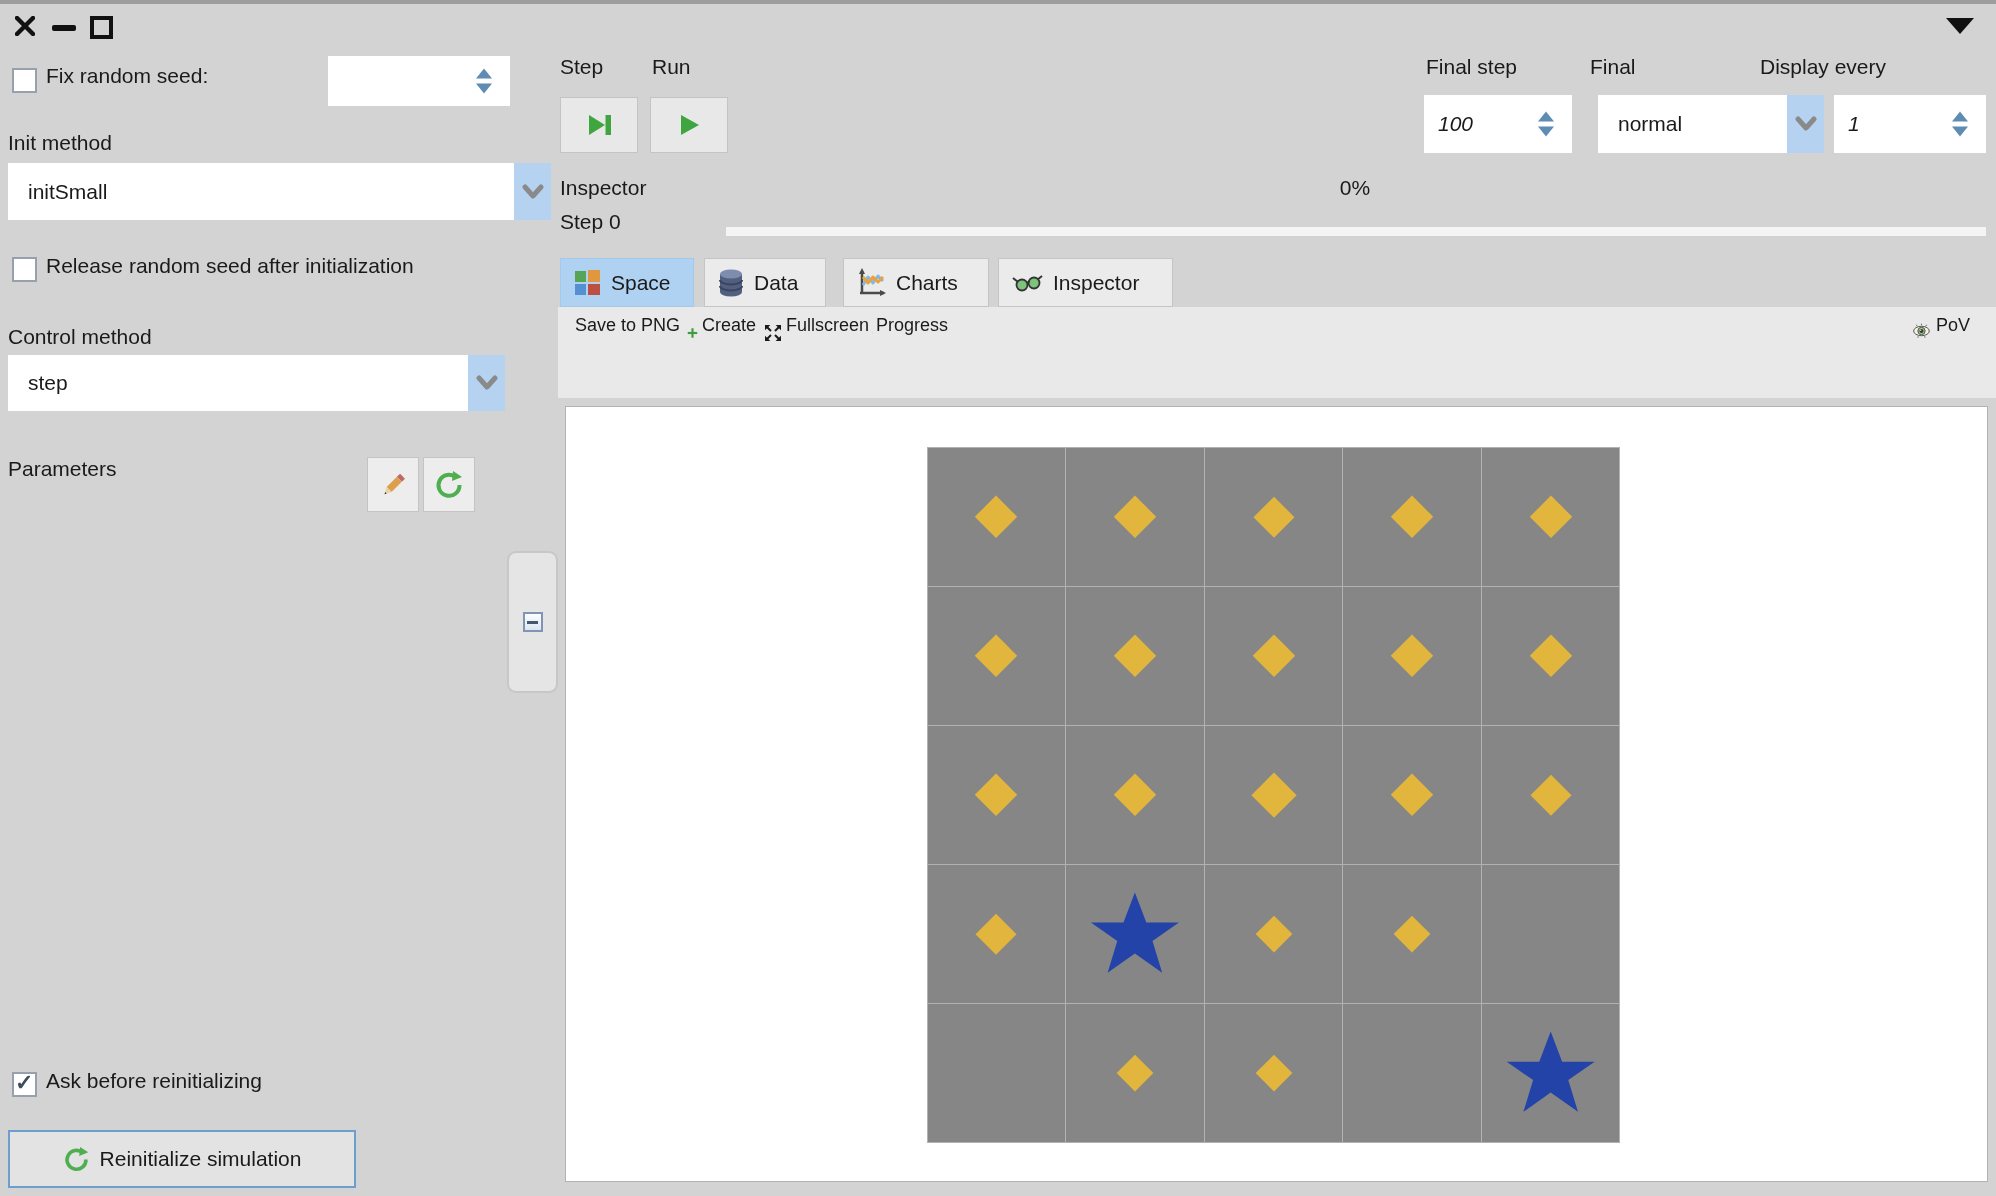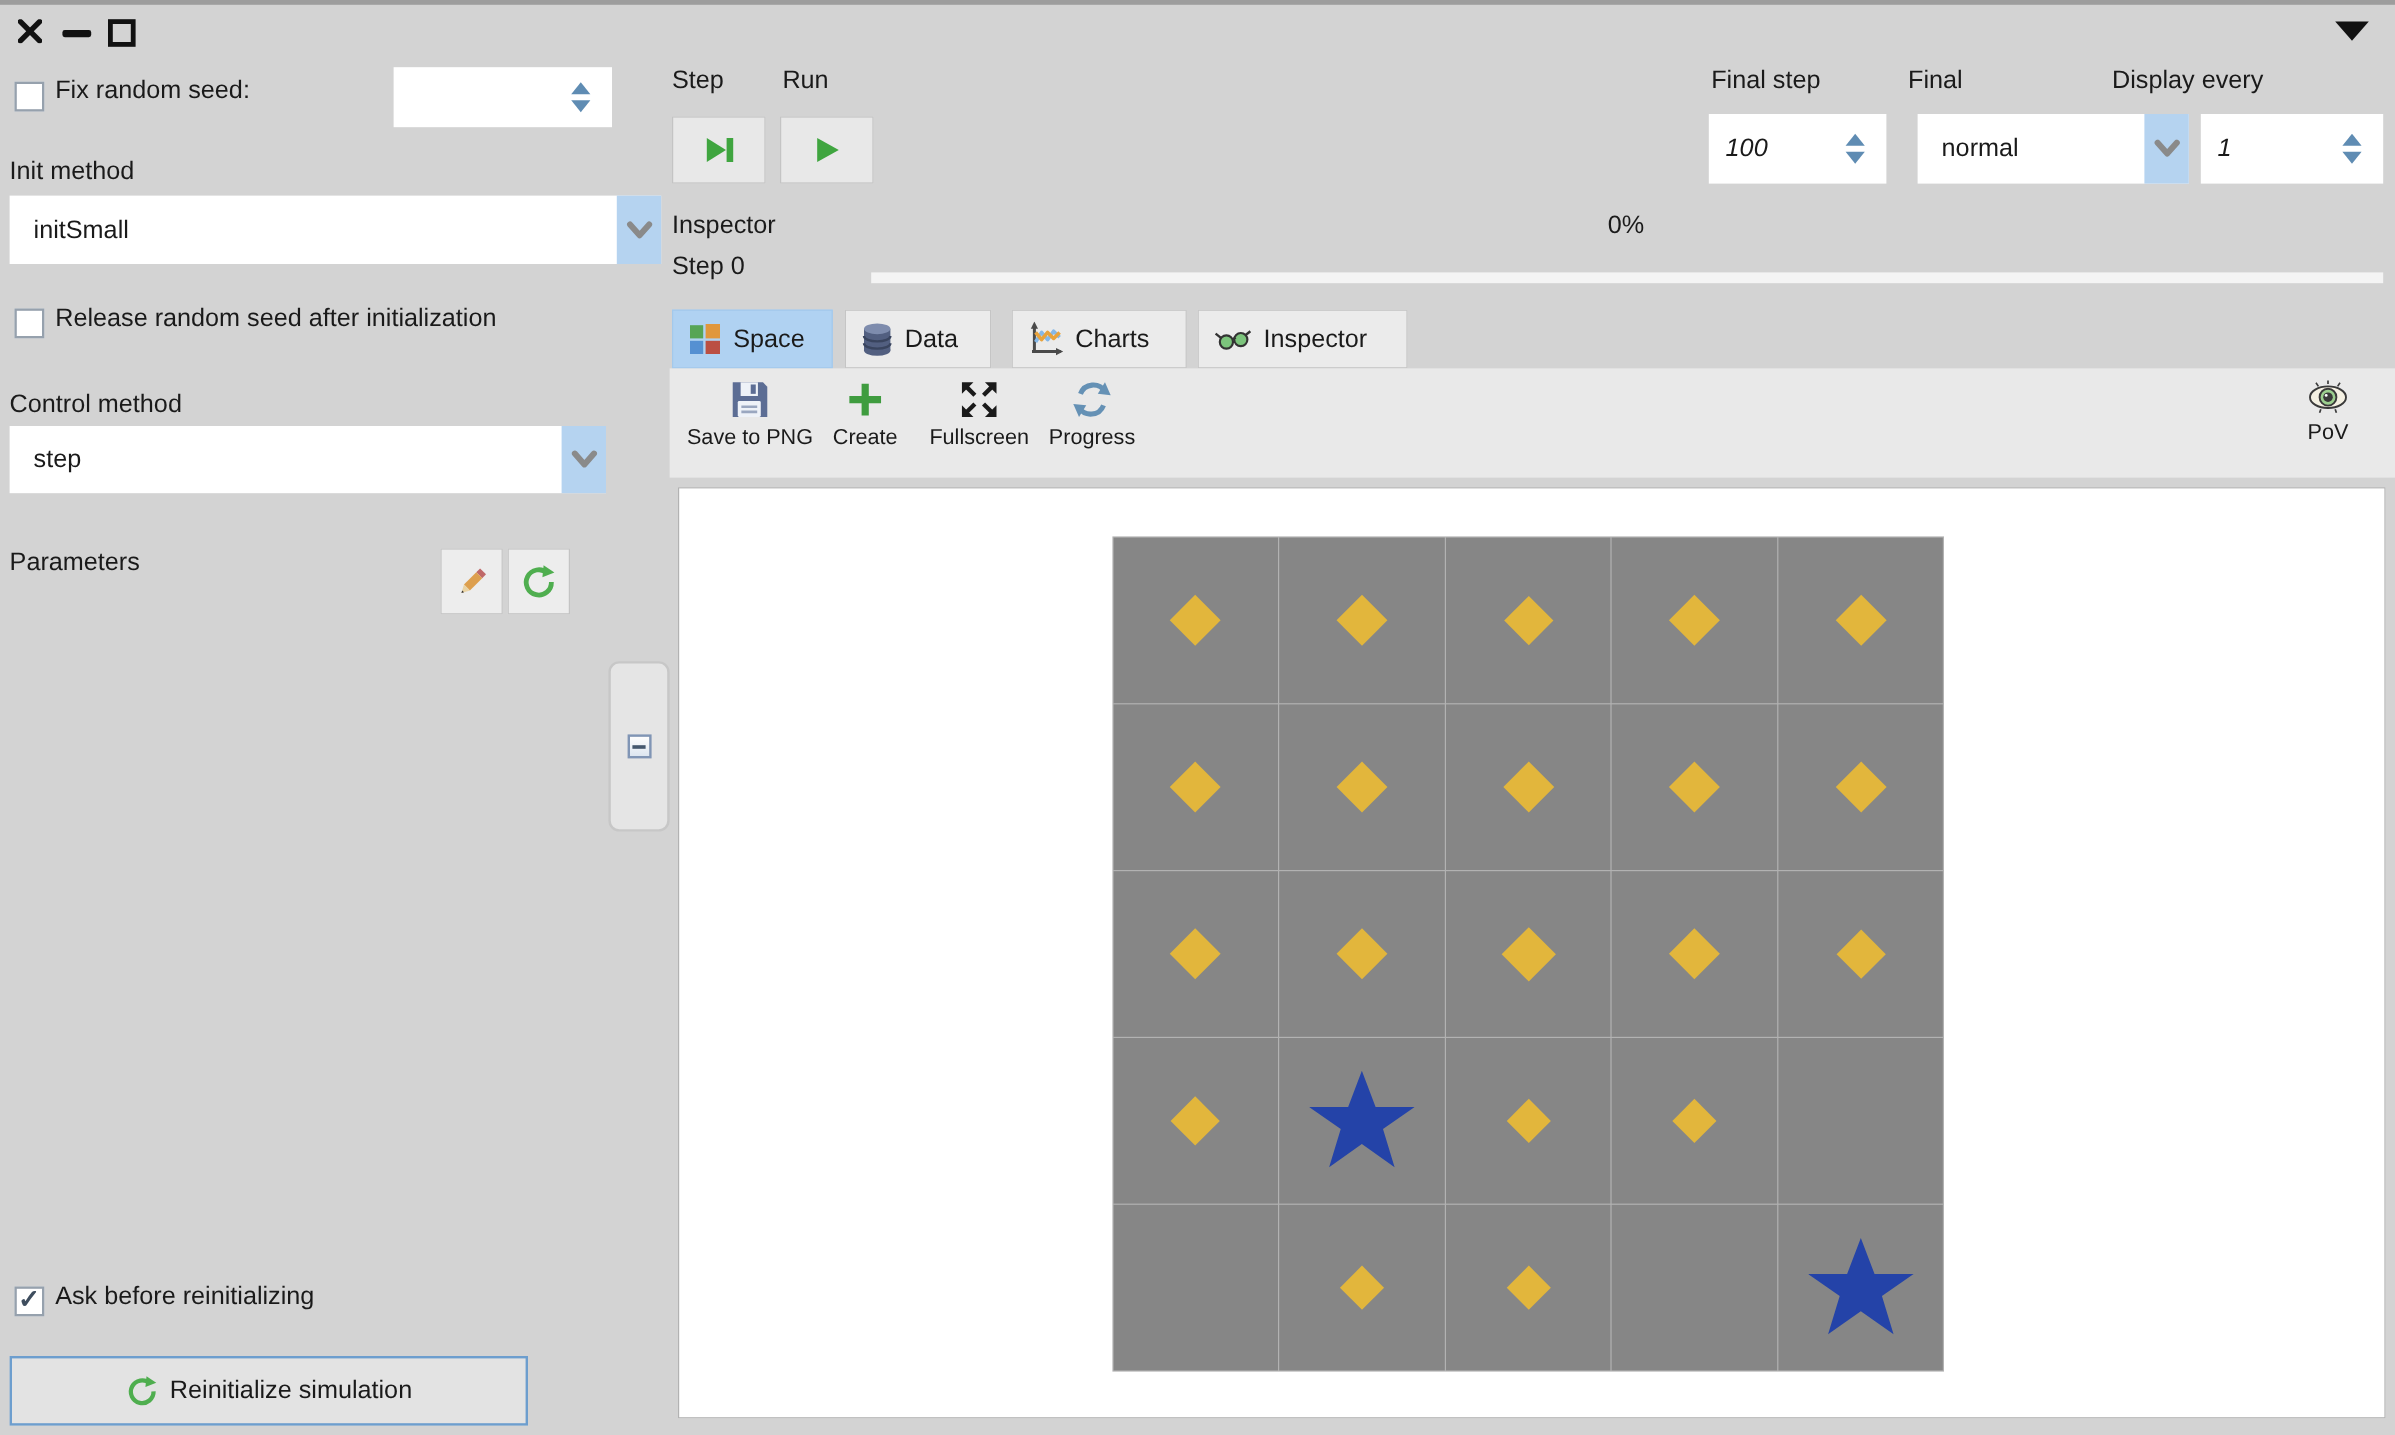--- a/index.html
+++ b/index.html
@@ -40,21 +40,21 @@
             display:flex;align-items:center;justify-content:center;}
   .minusbtn::after{content:"";width:11px;height:3px;background:#45586e;}
   
   .pbar{position:absolute;left:726px;top:227px;width:1260px;height:9px;background:#f4f4f4;}
   
   .tab{position:absolute;top:258px;height:49px;display:flex;align-items:center;gap:10px;padding-left:13px;
        box-sizing:border-box;background:#ebebeb;border:1px solid #c5c5c5;font-size:21px;}
   .tab.selected{background:#b0d2f2;border-color:#a3c9ec;}
   
   .toolbar{position:absolute;left:558px;top:307px;width:1438px;height:91px;background:#e9e9e9;}
-  .tbtn{position:absolute;top:8px;display:flex;flex-direction:column;align-items:center;gap:3px;}
+  .tbtn{position:absolute;top:8px;display:flex;flex-direction:row;gap:3px;}
   
   .canvas{position:absolute;left:565px;top:406px;width:1423px;height:776px;background:#fff;border:1px solid #b2b2b2;box-sizing:border-box;}
   .grid{position:absolute;left:927px;top:447px;width:693px;height:696px;display:grid;
         grid-template-columns:repeat(5,1fr);grid-template-rows:repeat(5,1fr);gap:1px;padding:1px;box-sizing:border-box;}
   .agentlayer{position:absolute;left:927px;top:447px;width:693px;height:696px;pointer-events:none;}
   .agent{position:absolute;}
   .agent.diamond{transform:translate(-50%,-50%) rotate(45deg);}
   .agent.star{transform:translate(-50%,-50%);
         clip-path:polygon(50% 0%,63% 36%,100% 36%,70% 58%,81% 96%,50% 73%,19% 96%,30% 58%,0% 36%,37% 36%);}
 </style>
@@ -123,21 +123,21 @@
     </svg>
   </div>
 
   <div class="splitter">
     <div class="minusbtn"></div>
   </div>
 
   <div class="checkbox checked" style="left:12px;top:1072px"></div>
   <div class="lbl" style="left:46px;top:1069px">Ask before reinitializing</div>
 
-  <div class="reinit" style="left:8px;top:1130px;width:432px;height:58px">
+  <div class="reinit" style="left:8px;top:1130px;width:348px;height:58px">
     <svg width="27" height="27" viewBox="0 0 30 30">
       <path d="M22 7.5 A10.5 10.5 0 1 0 25.5 15" fill="none" stroke="#4fae4f" stroke-width="4"></path>
       <polygon points="19,1 28,7 18,11" fill="#4fae4f"></polygon>
     </svg>
     <span>Reinitialize simulation</span>
   </div>
 
   <div class="lbl" style="left:560px;top:55px">Step</div>
   <div class="lbl" style="left:652px;top:55px">Run</div>
   <div class="btn" style="left:560px;top:97px;width:78px;height:56px">

